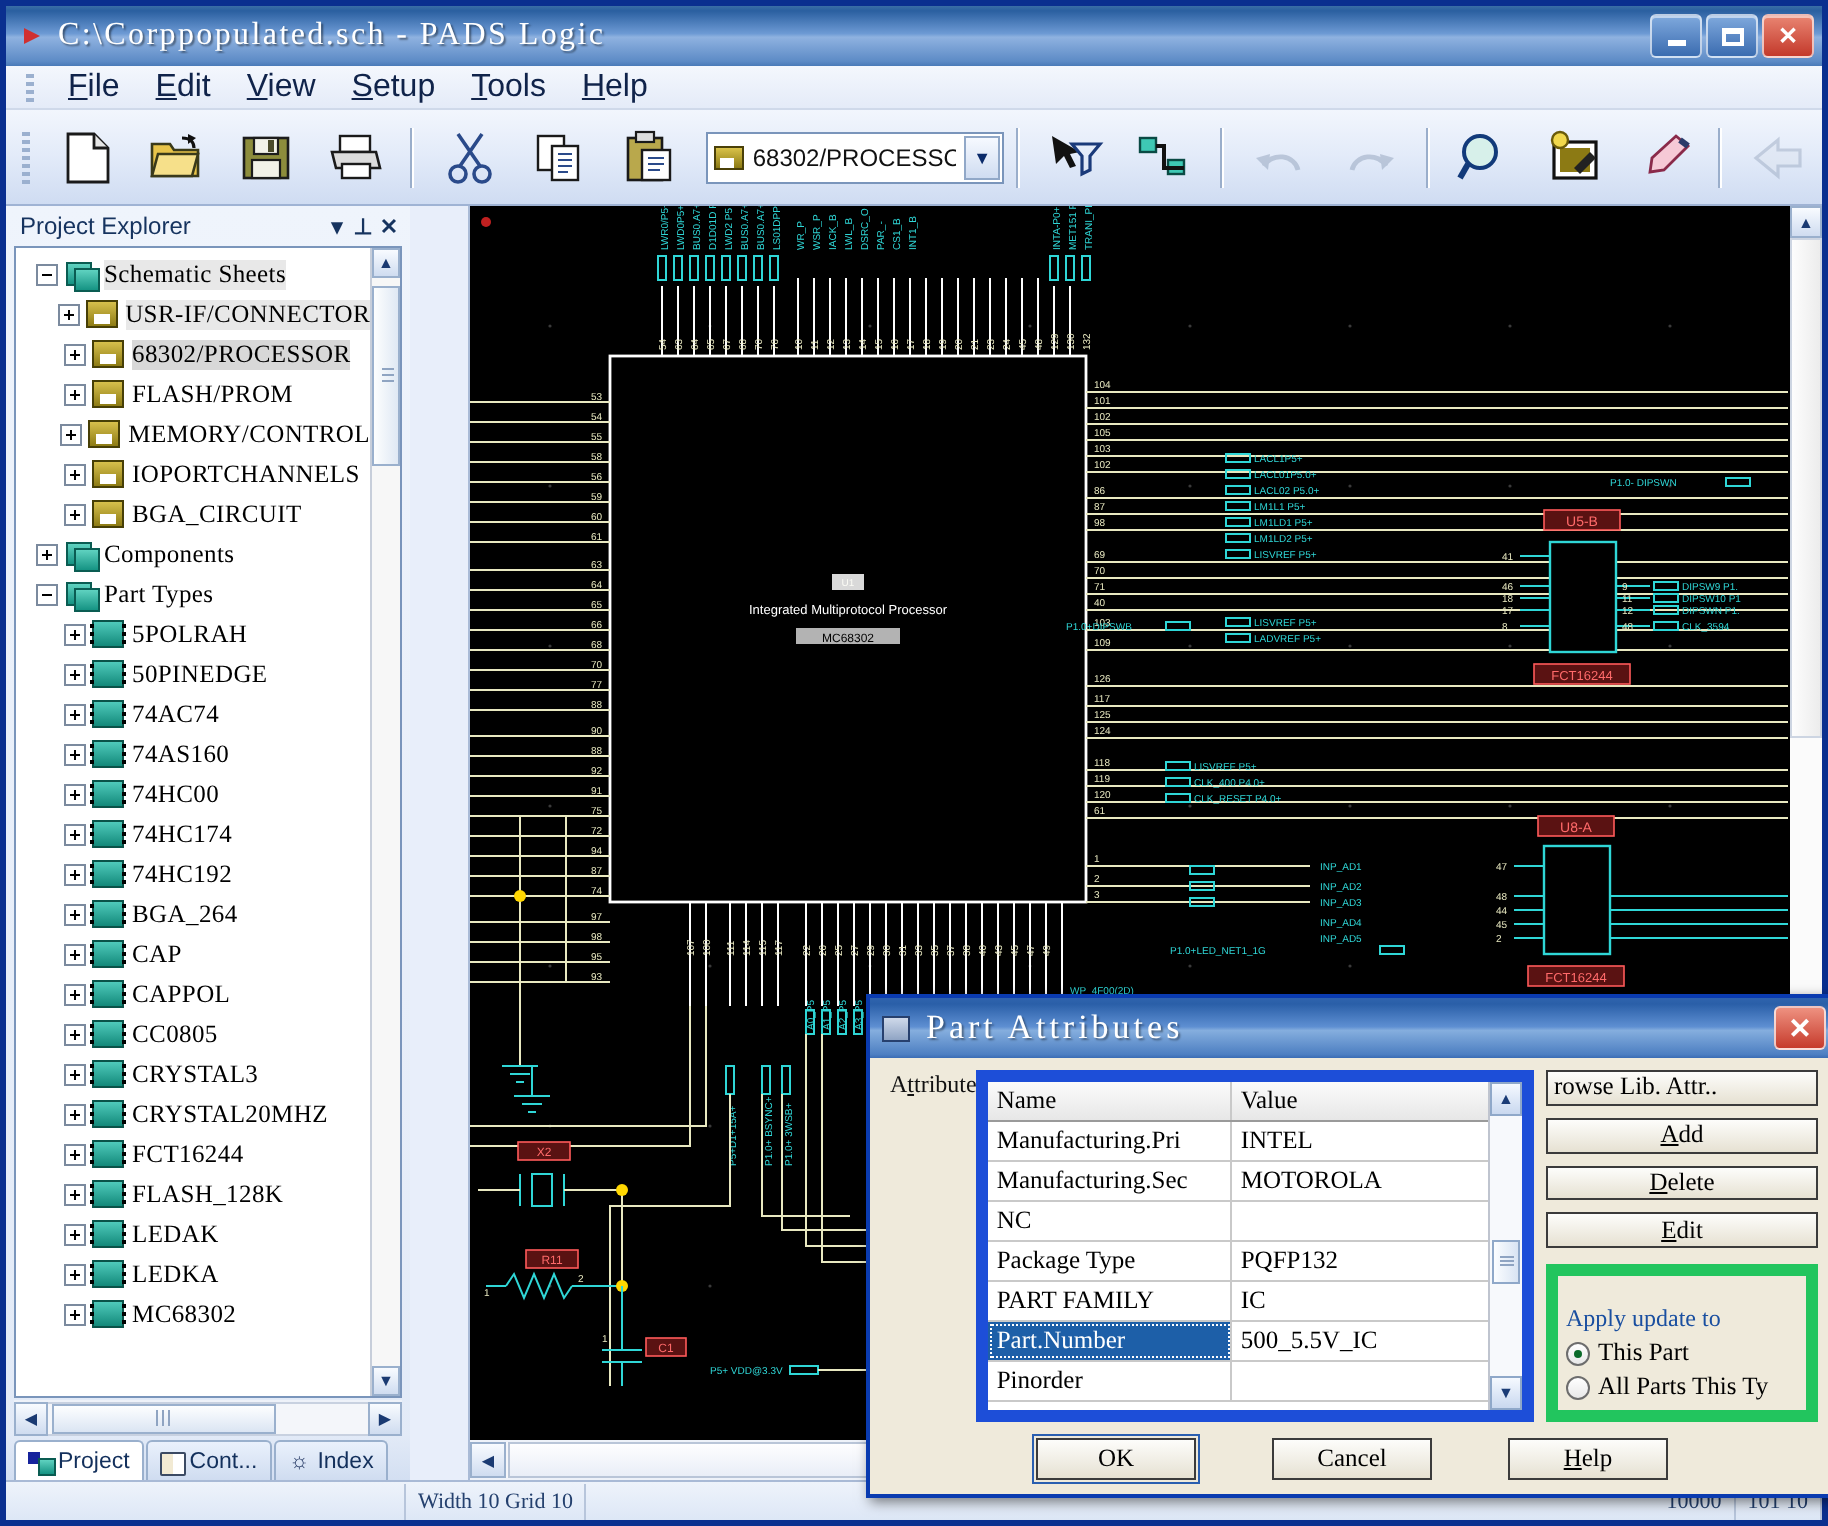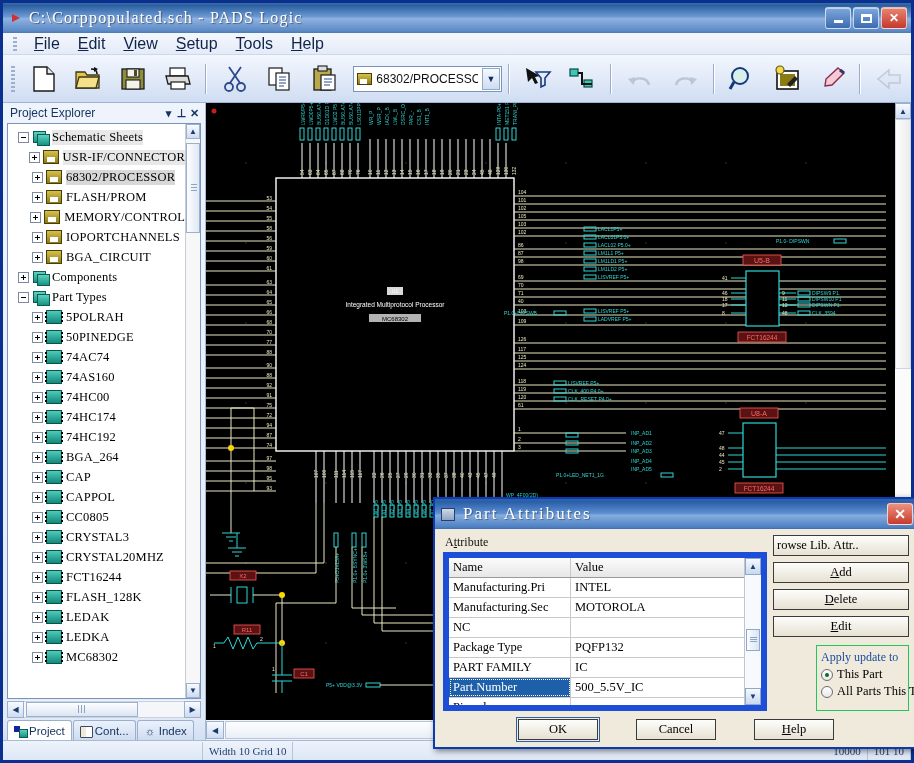--- a/index.html
+++ b/index.html
@@ -102,21 +102,21 @@
   #sheet-combo .stext { flex:1 1 auto; white-space:nowrap; overflow:hidden; }
   #sheet-combo .sarrow {
     width:18px; height:22px; flex:0 0 18px; margin-right:1px;
     background:linear-gradient(180deg,#f6f9ff,#cfdcf1);
     border:1px solid #91a8c8;
     display:flex; align-items:center; justify-content:center;
     font-size:9px; color:#0a2a6a;
   }
 
   
-  #work { flex:1 1 auto; display:flex; min-height:0; background:#e8eefa; }
+  #work { flex:1 1 auto; display:flex; min-height:0; background:#e8eefa;gap:29px; }
 
   
   #sidebar { width:202px; flex:0 0 202px; display:flex; flex-direction:column;
              background:linear-gradient(180deg,#eff4fc,#e2eaf7); }
   #sidebar-header {
     height:20px; flex:0 0 20px; display:flex; align-items:center;
     padding:0 4px 0 7px; font-size:12px; color:#16335f;
   }
   #sidebar-header .hname { flex:1 1 auto; }
   #sidebar-header .hbtn { width:13px; text-align:center; cursor:pointer; color:#16335f;
@@ -267,21 +267,21 @@
     font-family:"Liberation Serif", serif; text-shadow:1px 1px 1px rgba(0,0,0,.4);
   }
   #dlg-close {
     width:26px; height:22px; margin-right:4px; border-radius:3px;
     border:1px solid rgba(255,255,255,.7);
     background:linear-gradient(180deg,#ee9180,#c63b2c);
     color:#fff; font-weight:bold; font-size:14px;
     display:flex; align-items:center; justify-content:center; cursor:pointer;
   }
   #dlg-body { flex:1 1 auto; display:flex; padding:6px 8px 4px 8px; gap:6px; min-height:0; }
-  #dlg-left { flex:1 1 auto; display:flex; flex-direction:column; min-width:0; }
+  #dlg-left { flex:1 1 auto; display:flex; flex-direction:row; min-width:0; }
   #attr-label { font-size:12px; color:#111; font-family:"Liberation Serif", serif;
                 margin:0 0 2px 2px; }
   #attr-label u { text-decoration:underline; }
   #attr-table-wrap {
     flex:1 1 auto; display:flex; border:6px solid #1d4ed8;
     background:#fff; min-height:0; overflow:hidden;
   }
   #attr-table { flex:1 1 auto; display:flex; flex-direction:column; min-width:0; }
   .arow { height:20px; flex:0 0 20px; display:flex; border-bottom:1px solid #c9c9c9;
           font-family:"Liberation Serif", serif; font-size:12.5px; color:#000; }
@@ -303,23 +303,22 @@
 
   #dlg-right { width:136px; flex:0 0 136px; display:flex; flex-direction:column; gap:6px; }
   .dbtn {
     height:21px; background:linear-gradient(180deg,#fdfdfb,#e6e1d2);
     border:1px solid #3b3b3b; font-family:"Liberation Serif", serif; font-size:12.5px;
     color:#000; display:flex; align-items:center; justify-content:center; cursor:pointer;
   }
   .dbtn u { text-decoration:underline; }
   .dbtn.wide { justify-content:flex-start; padding-left:3px; }
   #apply-group {
-    margin-top:2px; border:1px solid #22c55e; padding:4px 4px 4px 4px; position:relative;
+    margin-top:2px; border:6px solid #22c55e; padding:14px 4px 4px 4px; position:relative;
     flex:1 1 auto;
-    margin-left:43px;
   }
   #apply-group .gtitle {
     font-family:"Liberation Serif", serif; font-size:12px; color:#1a4fa0;
     margin-bottom:2px;
   }
   .radio-row { display:flex; align-items:center; gap:4px; margin-top:2px; cursor:pointer;
                font-family:"Liberation Serif", serif; font-size:12.5px; color:#000; white-space:nowrap; }
   .radio {
     width:12px; height:12px; flex:0 0 12px; border-radius:50%;
     border:1px solid #6d6d6d; background:linear-gradient(180deg,#fff,#e8e8e8); position:relative;

